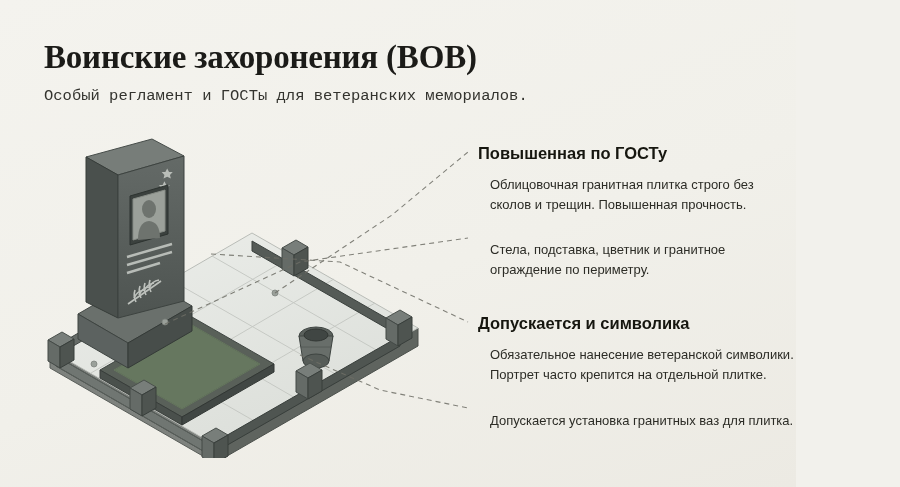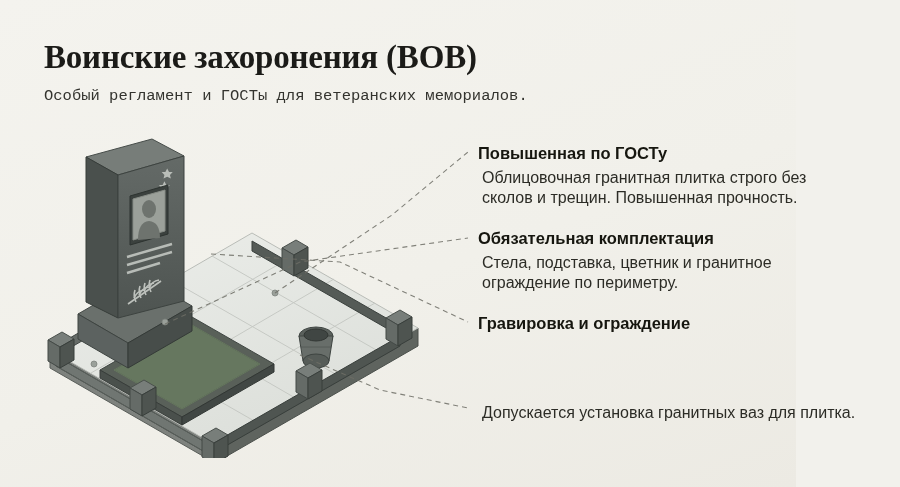--- a/index.html
+++ b/index.html
@@ -77,24 +77,24 @@
     font-family: "Liberation Sans", sans-serif;
     font-weight: bold;
     font-size: 16.5px;
     line-height: 20px;
     color: #16160f;
     margin: 0 0 5px 0;
     white-space: nowrap;
   }
   .callout-body {
     font-family: "Liberation Sans", sans-serif;
-    font-size: 16px;
+    font-size: 13px;
     line-height: 19.5px;
     color: #2c2c26;
-    margin: 4px;
+    margin: 12px;
     white-space: pre-line;
   }
   #callout-0 { top: 143px; }
   #callout-1 { top: 228px; }
   #callout-2 { top: 313px; }
   #callout-3 { top: 399px; }
 </style>
 </head>
 <body>
 
@@ -266,26 +266,27 @@
     </g>
   </svg>
 
   <div class="callout" id="callout-0">
     <div class="callout-title">Повышенная по ГОСТу</div>
     <div class="callout-body">Облицовочная гранитная плитка строго без
 сколов и трещин. Повышенная прочность.</div>
   </div>
 
   <div class="callout" id="callout-1">
-    <div class="callout-title">Обязательная комплектация</div>
     <div class="callout-body">Стела, подставка, цветник и гранитное
 ограждение по периметру.</div>
   </div>
 
   <div class="callout" id="callout-2">
-    <div class="callout-title">Гравировка и ограждение</div>
+    <div class="callout-title">Допускается и символика</div>
+    <div class="callout-body">Обязательное нанесение ветеранской символики.
+Портрет часто крепится на отдельной плитке.</div>
   </div>
 
   <div class="callout" id="callout-3">
     <div class="callout-body">Допускается установка гранитных ваз для плитка.</div>
   </div>
 
 </div>
 
 </body></html>

